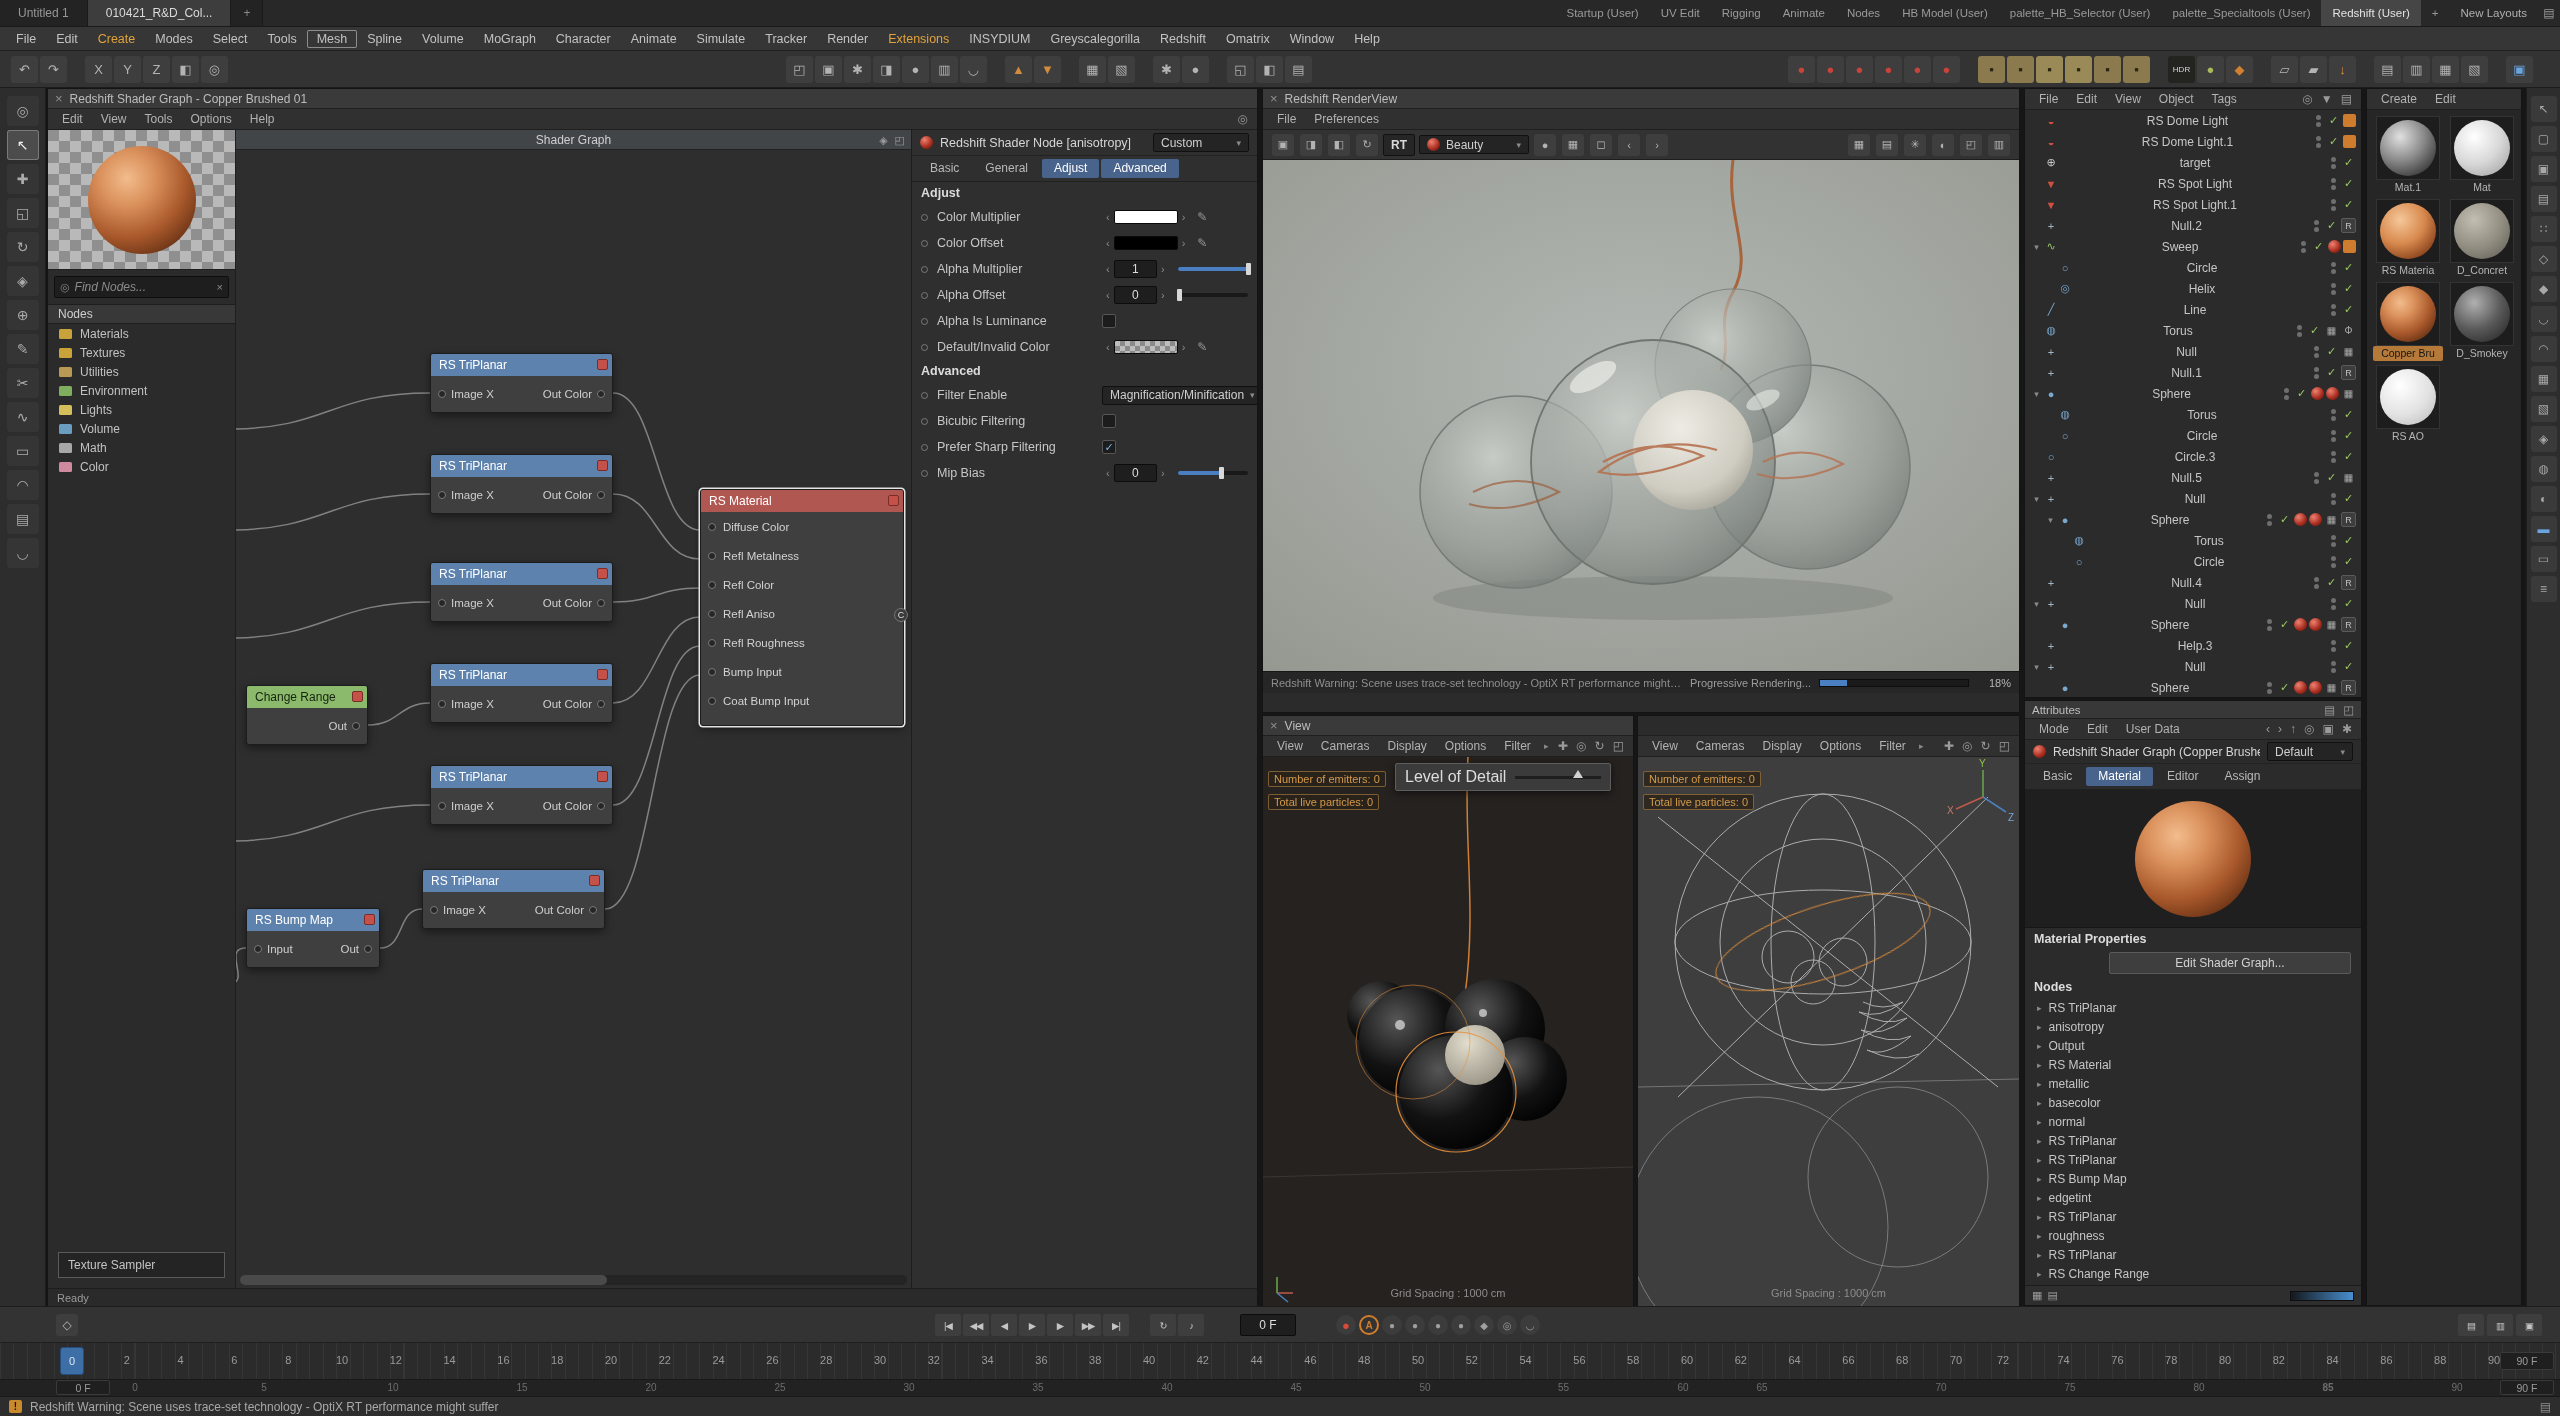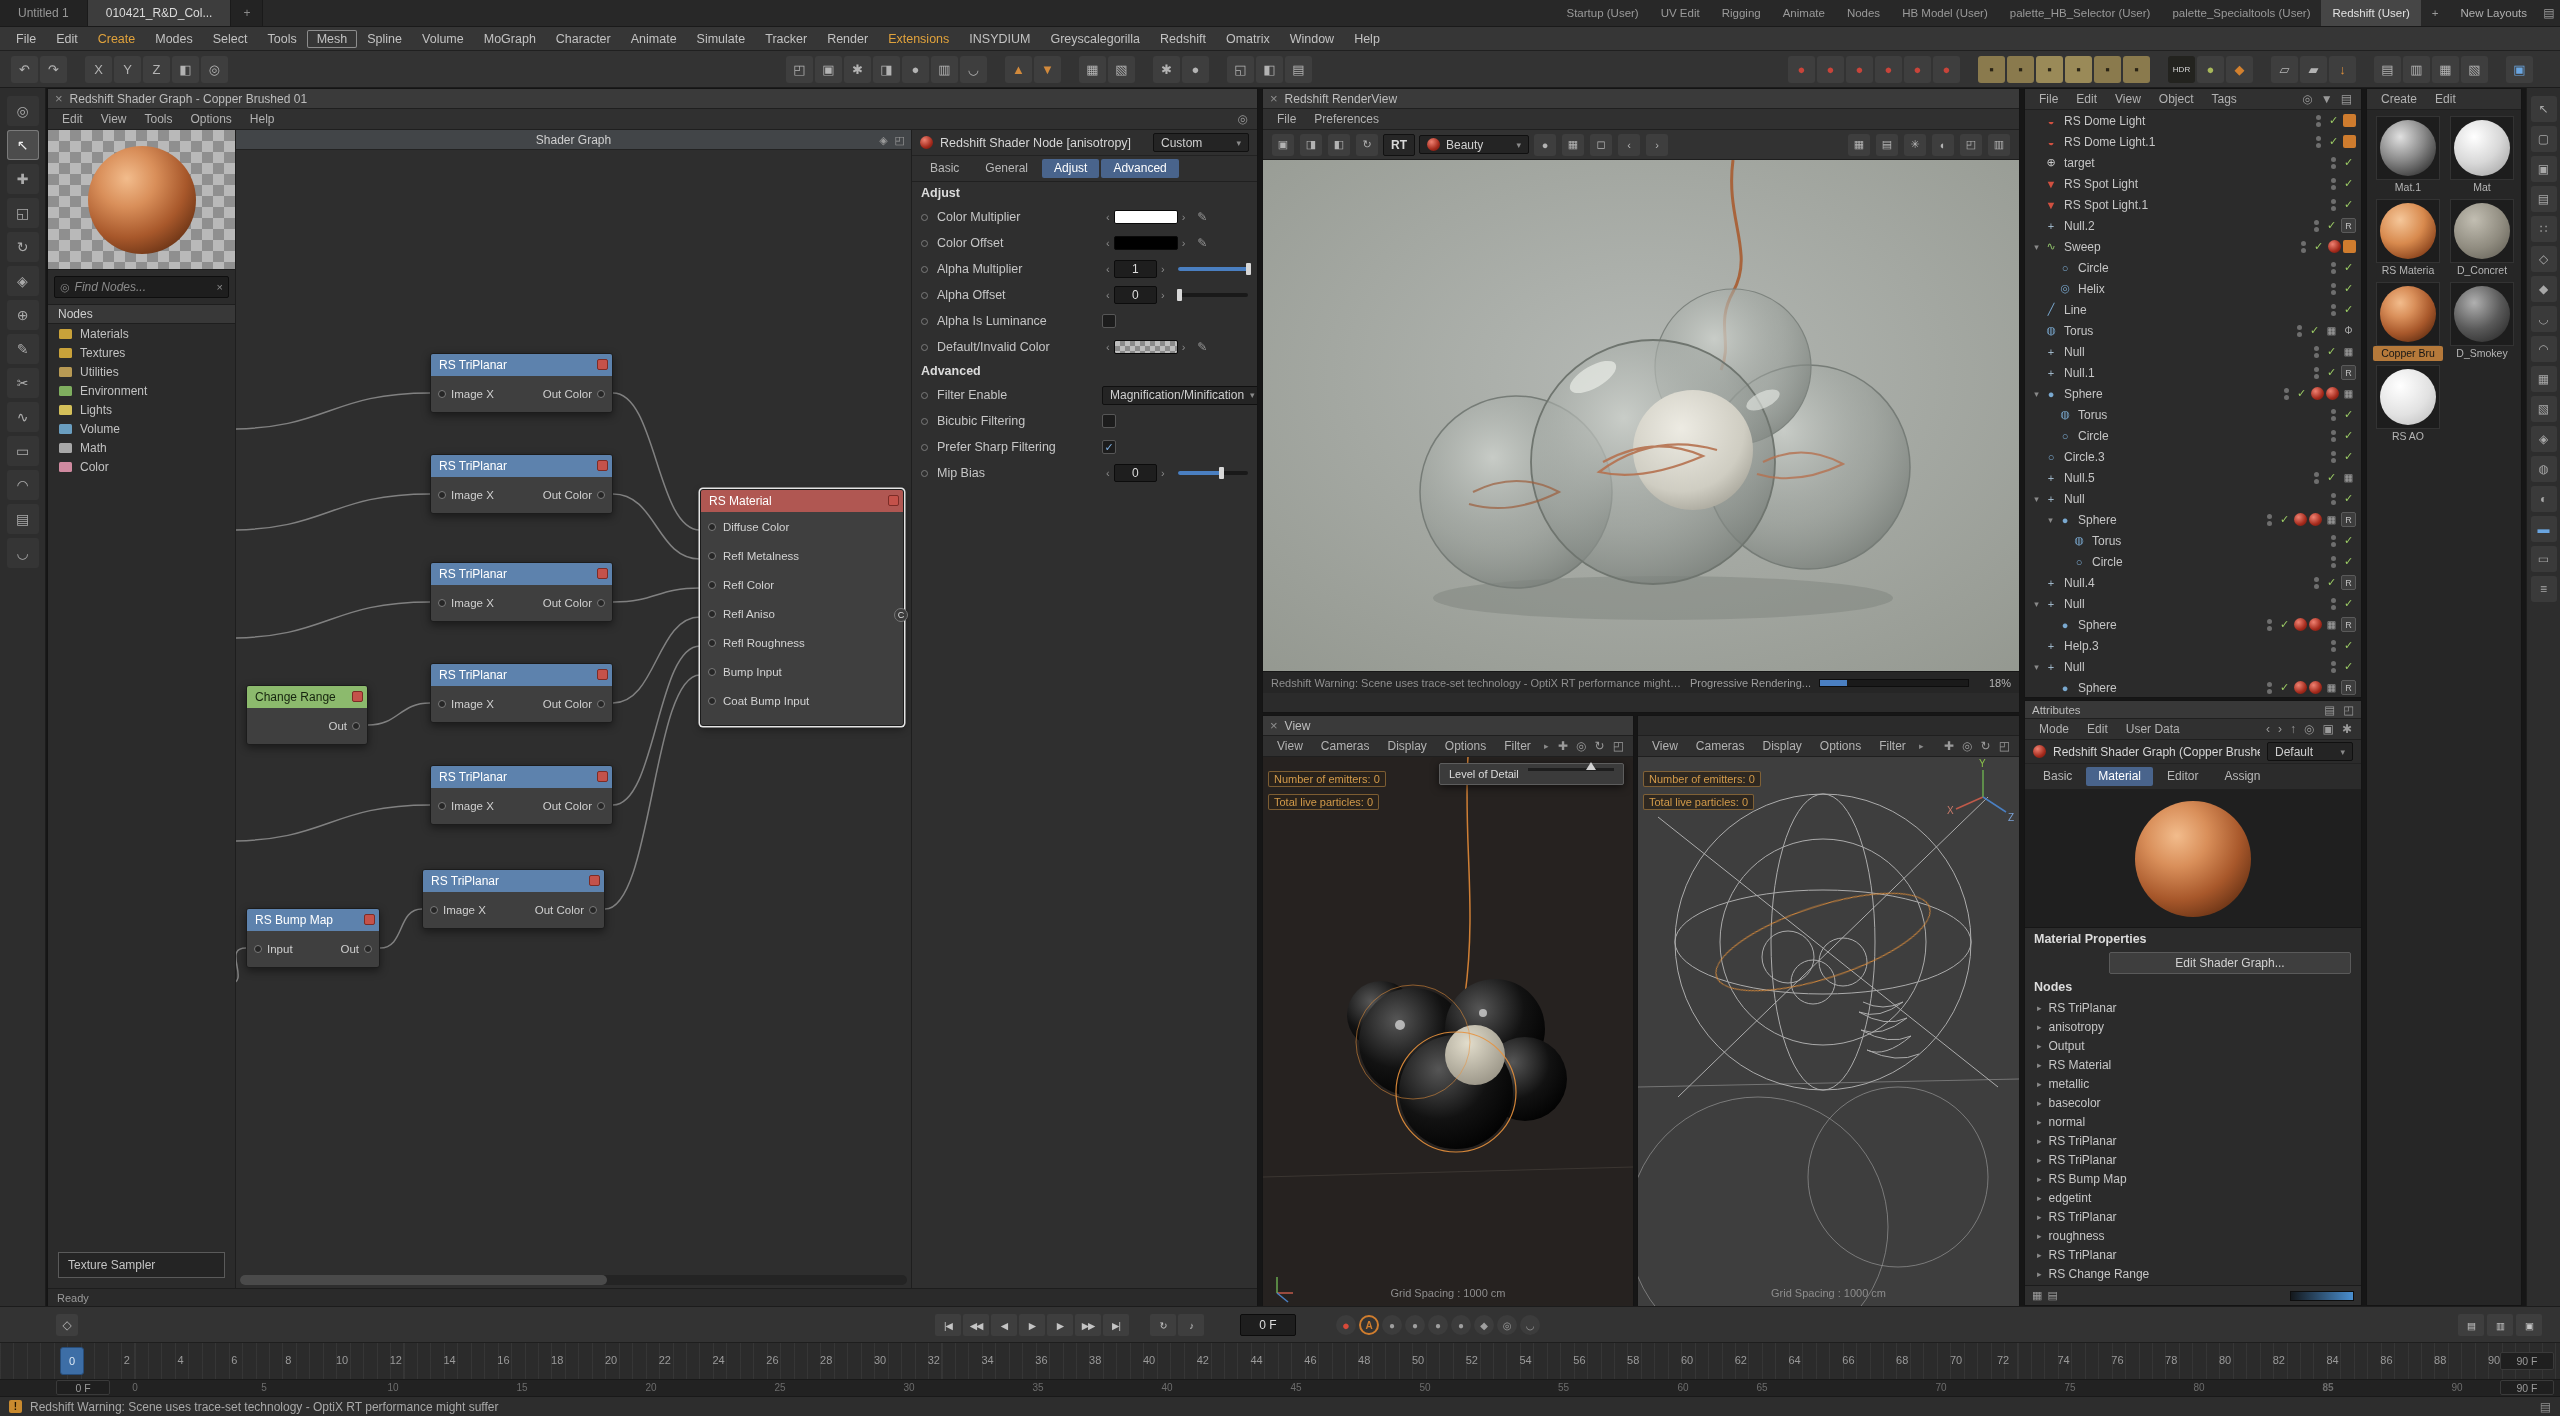--- a/index.html
+++ b/index.html
@@ -123,31 +123,31 @@
 .rv-plabel{font-size:11px;color:#9d9d9d;white-space:nowrap;text-align:right;}
 .rv-pbar{width:150px;height:8px;background:#1a1a1a;border:1px solid #0d0d0d;}
 #rv-fill{height:100%;background:#4a7fc1;}
 .rv-pct{font-size:11px;color:#b5b5b5;width:34px;text-align:right;}
 
 #vp-left{left:1262px;top:715px;width:372px;height:591px;}
 #vp-right{left:1637px;top:715px;width:383px;height:591px;}
 .vp-spacer{height:20px;background:#2b2b2b;border-bottom:1px solid #1f1f1f;}
 .vp-content{position:relative;height:551px;overflow:hidden;}
 .hud{position:absolute;font-size:11px;color:#d29a4a;background:rgba(42,35,25,.78);border:1px solid rgba(210,154,74,.5);padding:1px 5px;border-radius:2px;white-space:nowrap;}
-.lod{position:absolute;display:flex;align-items:flex-start;gap:9px;background:#3b3b3b;border:1px solid #5d5d5d;padding:4px 9px;font-size:11px;color:#ddd;border-radius:2px;box-shadow:0 2px 8px rgba(0,0,0,.6);z-index:5;margin-left:44px;}
+.lod{position:absolute;display:flex;align-items:center;gap:9px;background:#3b3b3b;border:1px solid #5d5d5d;padding:4px 9px;font-size:16px;color:#ddd;border-radius:2px;box-shadow:0 2px 8px rgba(0,0,0,.6);z-index:5;}
 .lod .track{width:86px;height:3px;background:#1e1e1e;position:relative;}
 .lod .tri{position:absolute;top:-6px;left:58px;width:0;height:0;border-left:5px solid transparent;border-right:5px solid transparent;border-bottom:8px solid #d2d2d2;}
 .gridlbl{position:absolute;bottom:9px;left:50%;transform:translateX(-50%);font-size:11px;color:#8d8d8d;white-space:nowrap;}
 
 #object-manager{left:2024px;top:88px;width:338px;height:610px;}
 #om-rows{height:589px;overflow:hidden;}
 .orow{display:flex;align-items:center;height:21px;font-size:12px;color:#c6c6c6;padding-right:5px;}
 .ocaret{width:13px;text-align:center;color:#8a8a8a;font-size:9px;flex:none;}
 .oicon{width:16px;height:16px;display:flex;align-items:center;justify-content:center;font-size:11px;margin-right:5px;flex:none;}
-.oname{flex:1;white-space:nowrap;overflow:hidden;}
+.oname{flex:1;white-space:nowrap;overflow:hidden;text-align:center;}
 .odots{display:flex;flex-direction:column;gap:2px;margin:0 5px;flex:none;}
 .odots i{width:5px;height:5px;border-radius:50%;background:#6e6e6e;}
 .otags{display:flex;gap:2px;align-items:center;flex:none;}
 .tag{width:15px;height:15px;border-radius:2px;display:flex;align-items:center;justify-content:center;font-size:10px;color:#aaa;}
 .tag.tcheck{color:#9ccc65;font-size:11px;}
 .tag.tmat{background:radial-gradient(circle at 35% 32%,#ef8171,#a42a1c 60%,#5e130b);border-radius:50%;width:13px;height:13px;}
 .tag.torange{background:#cf7c2e;width:13px;height:13px;}
 .tag.tr{background:#3d3d3d;border:1px solid #5a5a5a;color:#c0c0c0;font-size:9px;}
 
 #material-manager{left:2366px;top:88px;width:156px;height:1218px;background:#262626;border:1px solid #141414;}

